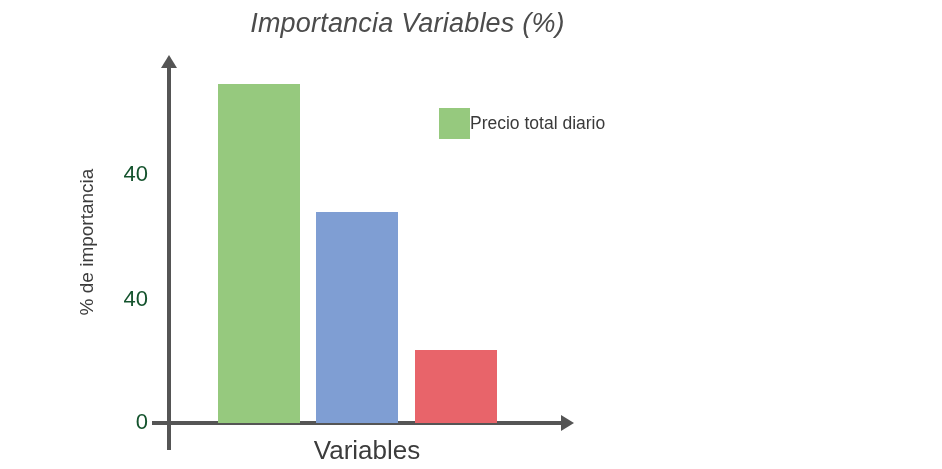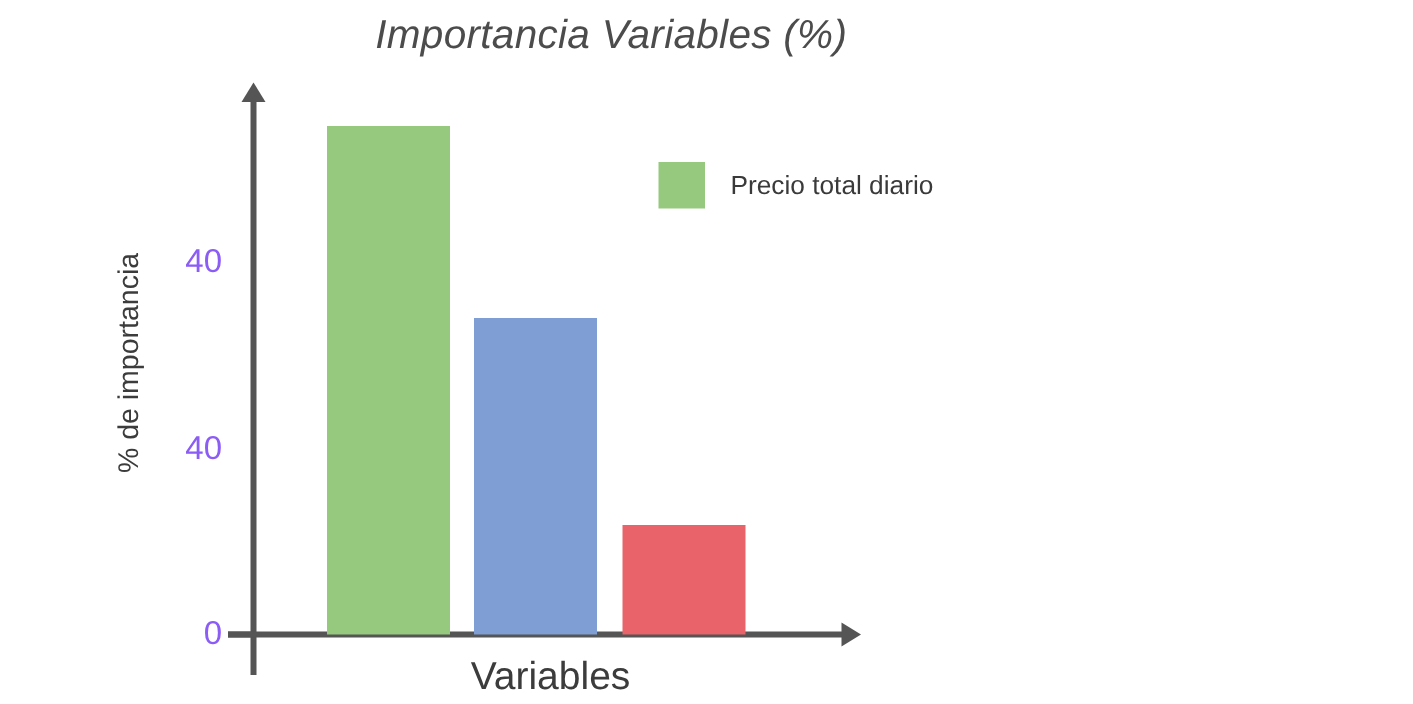--- a/index.html
+++ b/index.html
@@ -75,21 +75,21 @@
     top: 421px;
     width: 18px;
     height: 4px;
     background: #555555;
   }
 
   
   .tick-label {
     position: absolute;
     font-size: 22px;
-    color: #8b5cf6;
+    color: #14532d;
     text-align: right;
     width: 50px;
     white-space: nowrap;
   }
   #tick-40 { left: 98px; top: 161px; }
   #tick-20 { left: 98px; top: 286px; }
   #tick-0  { left: 98px; top: 409px; }
 
   
   #y-axis-title {
@@ -138,21 +138,20 @@
     display: flex;
     align-items: center;
     height: 48px;
   }
   .legend-swatch {
     width: 31px;
     height: 31px;
     flex: 0 0 auto;
   }
   .legend-label {
-    margin-left: 17px;
     font-size: 17.5px;
     color: #3a3a3a;
     white-space: nowrap;
   }
 </style>
 </head>
 <body>
 
 <div id="canvas">
 

